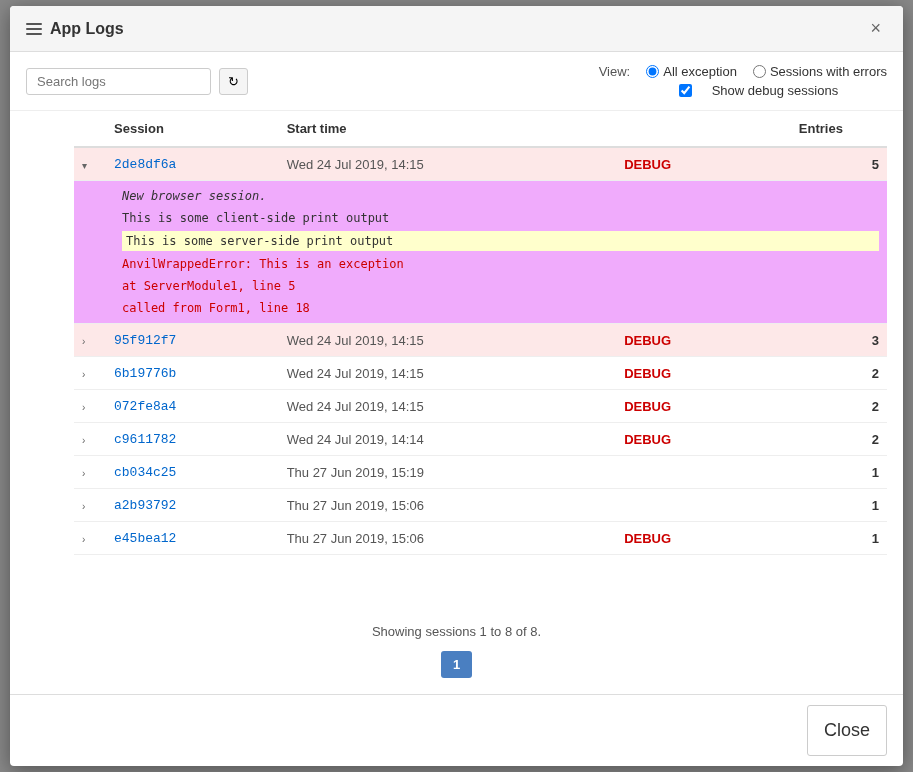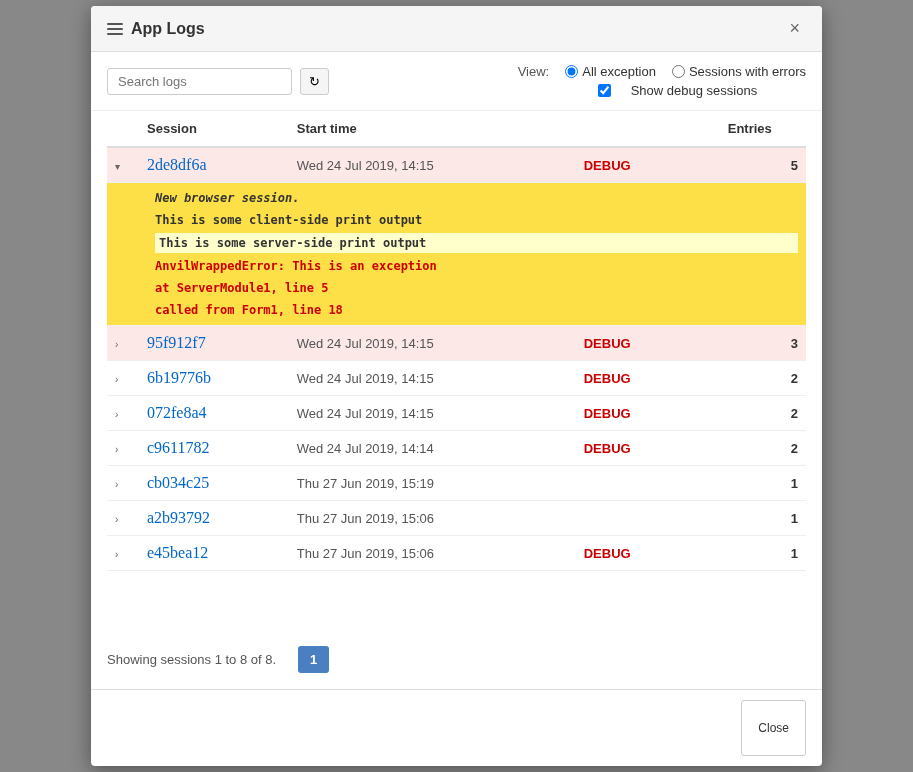--- a/index.html
+++ b/index.html
@@ -9,21 +9,21 @@
       justify-content: center;
       align-items: center;
       min-height: 100vh;
       font-family: Arial, sans-serif;
       font-size: 13px;
     }
     .modal {
       background: #fff;
       border-radius: 4px;
       box-shadow: 0 4px 20px rgba(0,0,0,0.4);
-      width: 731px;
+      width: 893px;
       min-height: 760px;
       display: flex;
       flex-direction: column;
       position: relative;
     }
     .modal-header {
       display: flex;
       align-items: center;
       justify-content: space-between;
       padding: 10px 16px;
@@ -102,20 +102,21 @@
       align-items: center;
       gap: 20px;
       font-size: 13px;
       color: #333;
       margin-left: 80px;
     }
     .table-container {
       flex: 1;
       overflow-y: auto;
       padding: 0 16px;
+      margin-left: 48px;
     }
     table {
       width: 100%;
       border-collapse: collapse;
     }
     thead tr {
       border-bottom: 2px solid #ddd;
     }
     th {
       text-align: left;
@@ -139,39 +140,38 @@
       background: #fde8e8;
     }
     .chevron {
       font-size: 10px;
       color: #666;
       display: inline-block;
       width: 16px;
     }
     .session-id {
       color: #0066cc;
-      font-family: Liberation Serif, serif;
-      font-size: 16px;
+      font-family: Liberation Mono, monospace;
+      font-size: 13px;
     }
     .start-time {
       color: #555;
     }
     .debug-badge {
       color: #cc0000;
       font-size: 13px;
       font-weight: bold;
     }
     .entries-count {
       text-align: right;
       font-weight: bold;
       color: #333;
     }
     .expanded-content {
-      background: #fde047;
-      font-weight: bold;
+      background: #f0abfc;
     }
     .expanded-content td {
       padding: 4px 8px 4px 40px;
     }
     .log-line {
       font-family: monospace;
       font-size: 12px;
       line-height: 1.5;
       padding: 2px 0;
     }
@@ -189,24 +189,24 @@
       color: #333;
     }
     .log-error {
       color: #cc0000;
     }
     .row-border td {
       border-bottom: 1px solid #eee;
     }
     .pagination {
       display: flex;
-      flex-direction: row;
+      flex-direction: column;
       align-items: center;
       padding: 16px;
-      gap: 22px;
+      gap: 12px;
     }
     .pagination-info {
       color: #555;
       font-size: 13px;
     }
     .page-btn {
       background: #4a7fc1;
       color: #fff;
       border: none;
       padding: 6px 12px;
@@ -218,23 +218,23 @@
     .modal-footer {
       display: flex;
       justify-content: flex-end;
       padding: 10px 16px;
       border-top: 1px solid #ddd;
     }
     .close-btn {
       background: #fff;
       border: 1px solid #ccc;
       border-radius: 3px;
-      padding: 20px 16px;
-      cursor: pointer;
-      font-size: 12px;
+      padding: 14px 16px;
+      cursor: pointer;
+      font-size: 18px;
       color: #333;
     }
     .hamburger-icon {
       display: grid;
       gap: 3px;
       width: 16px;
     }
     .hamburger-icon span {
       display: block;
       height: 2px;

